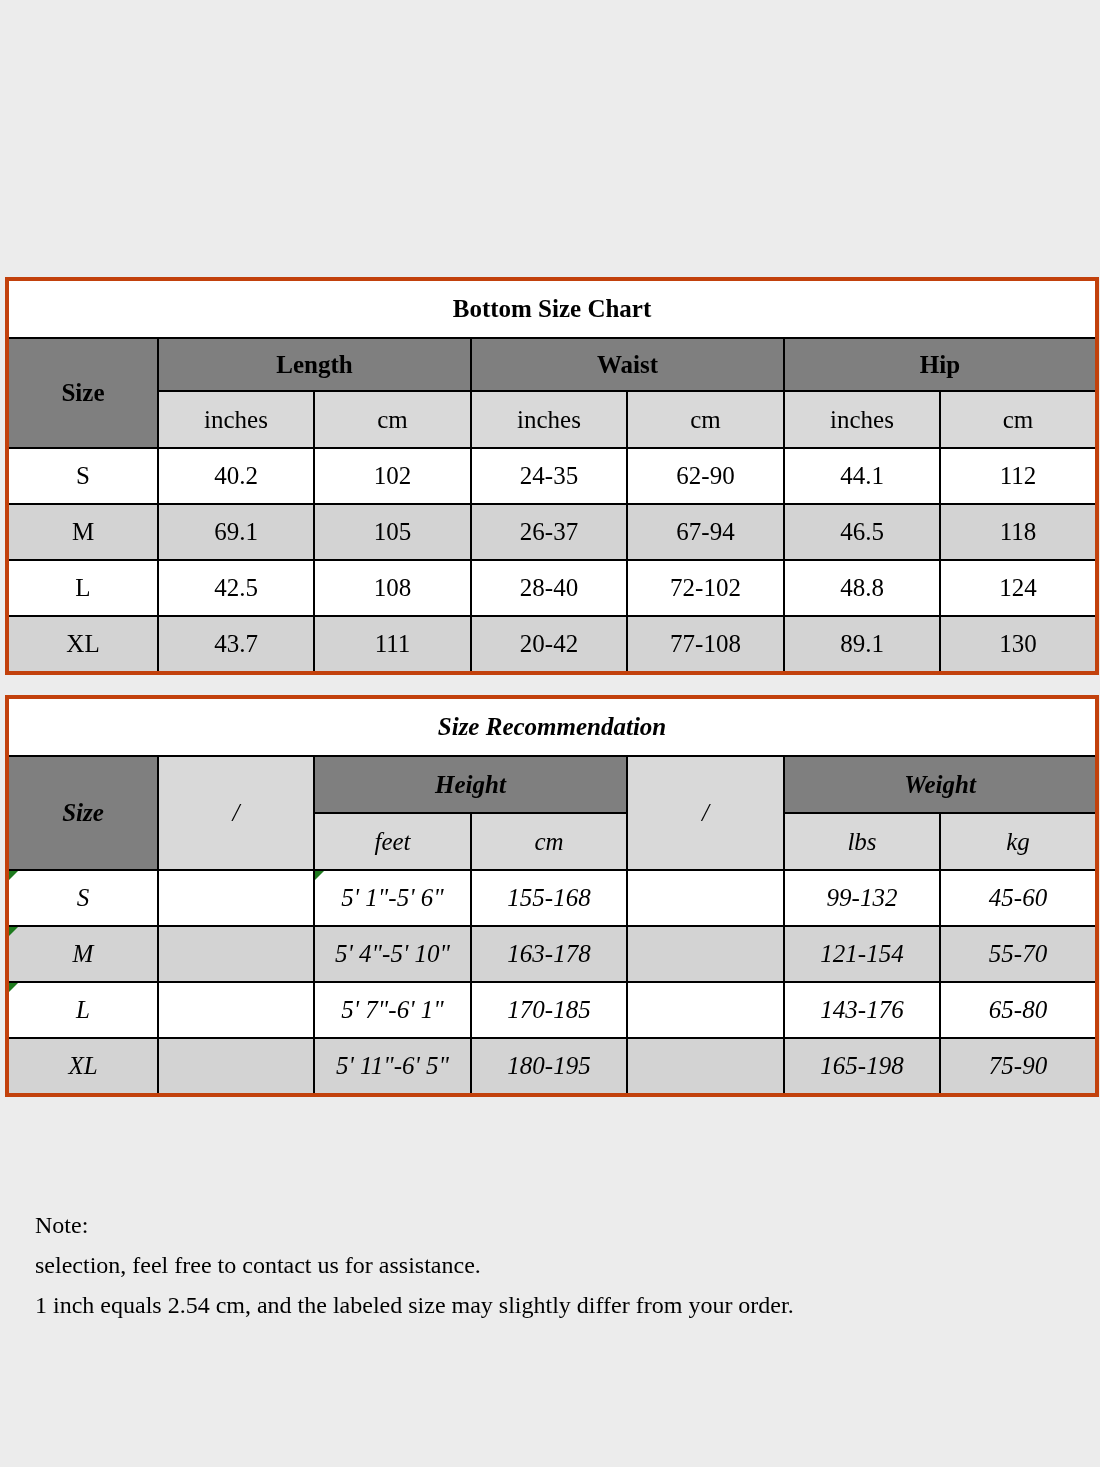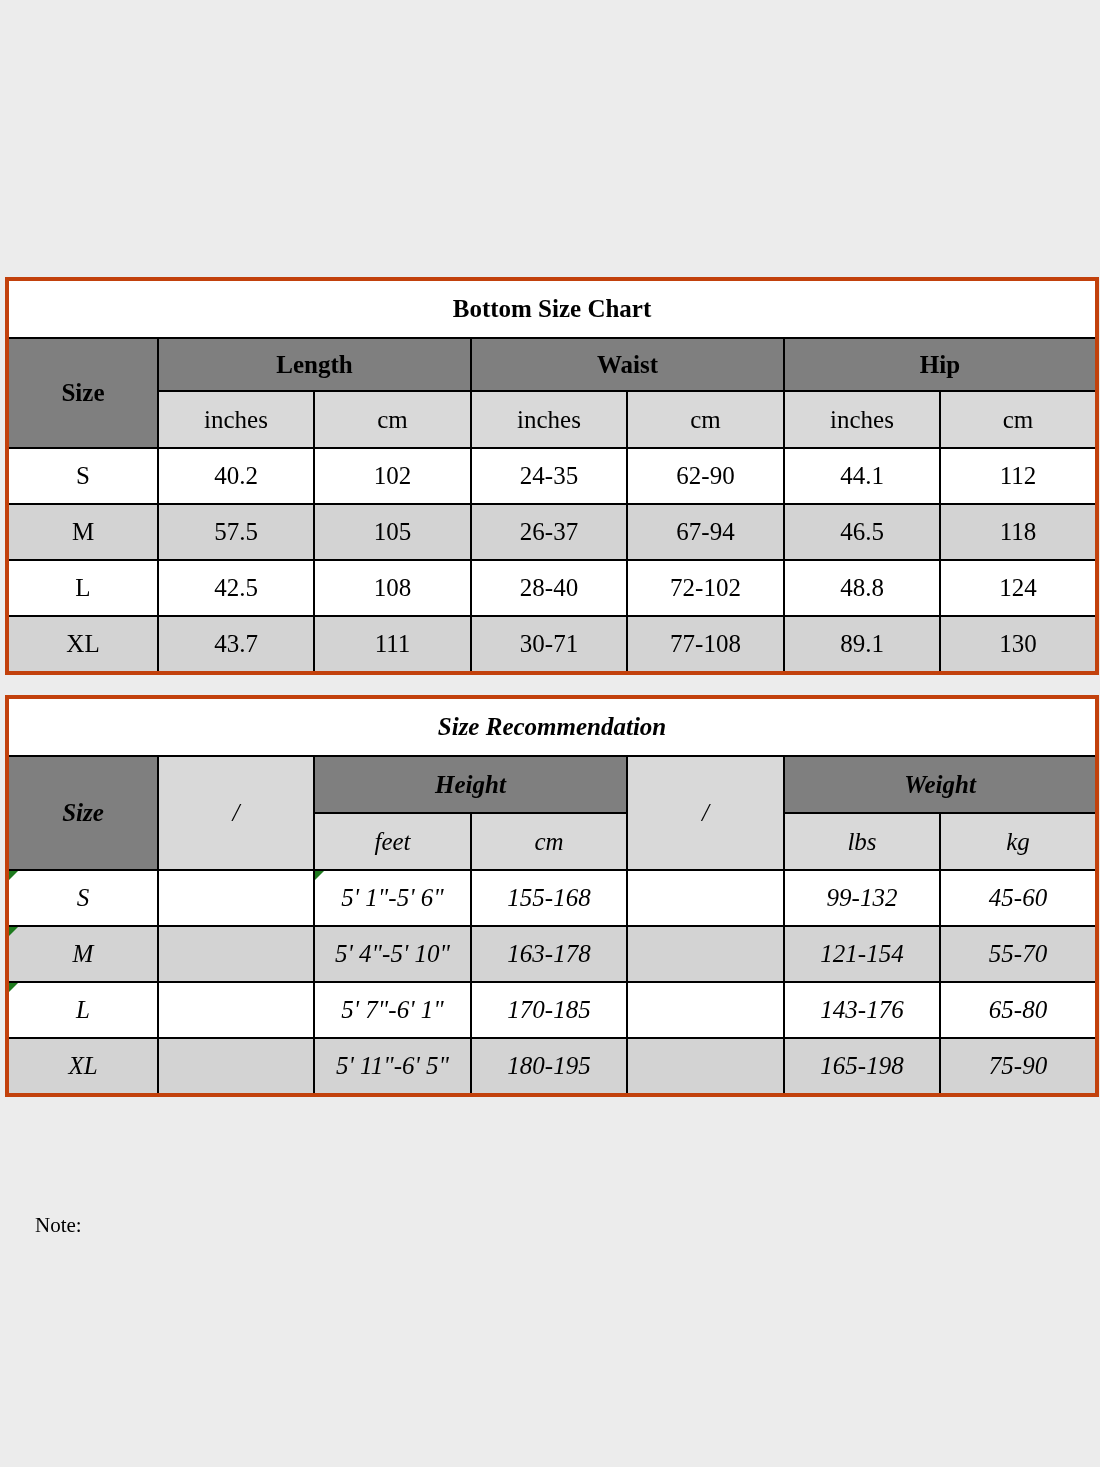--- a/index.html
+++ b/index.html
@@ -60,21 +60,21 @@
     width: 0;
     height: 0;
     border-top: 9px solid #1e7a1e;
     border-right: 9px solid transparent;
   }
   .note-block {
     position: absolute;
     top: 1205px;
     left: 35px;
     right: 30px;
-    font-size: 21px;
+    font-size: 24px;
     line-height: 40px;
   }
   .note-line { white-space: nowrap; }
 </style>
 </head>
 <body>
 
 <table id="bottom-chart" class="chart-table">
   <colgroup>
     <col style="width:151px">
@@ -107,41 +107,41 @@
       <td>S</td>
       <td>40.2</td>
       <td>102</td>
       <td>24-35</td>
       <td>62-90</td>
       <td>44.1</td>
       <td>112</td>
     </tr>
     <tr class="data-row row-shaded">
       <td>M</td>
-      <td>57.5</td>
+      <td>69.1</td>
       <td>105</td>
       <td>26-37</td>
       <td>67-94</td>
       <td>46.5</td>
       <td>118</td>
     </tr>
     <tr class="data-row row-plain">
       <td>L</td>
       <td>42.5</td>
       <td>108</td>
       <td>28-40</td>
       <td>72-102</td>
       <td>48.8</td>
       <td>124</td>
     </tr>
     <tr class="data-row row-shaded">
       <td>XL</td>
       <td>43.7</td>
       <td>111</td>
-      <td>30-71</td>
+      <td>20-42</td>
       <td>77-108</td>
       <td>89.1</td>
       <td>130</td>
     </tr>
   </tbody>
 </table>
 
 <table id="reco-chart" class="chart-table">
   <colgroup>
     <col style="width:151px">
@@ -203,13 +203,15 @@
       <td>180-195</td>
       <td></td>
       <td>165-198</td>
       <td>75-90</td>
     </tr>
   </tbody>
 </table>
 
 <div class="note-block">
   <div class="note-line">Note:</div>
+  <div class="note-line">selection, feel free to contact us for assistance.</div>
+  <div class="note-line">1 inch equals 2.54 cm, and the labeled size may slightly differ from your order.</div>
 </div>
 
 </body></html>

